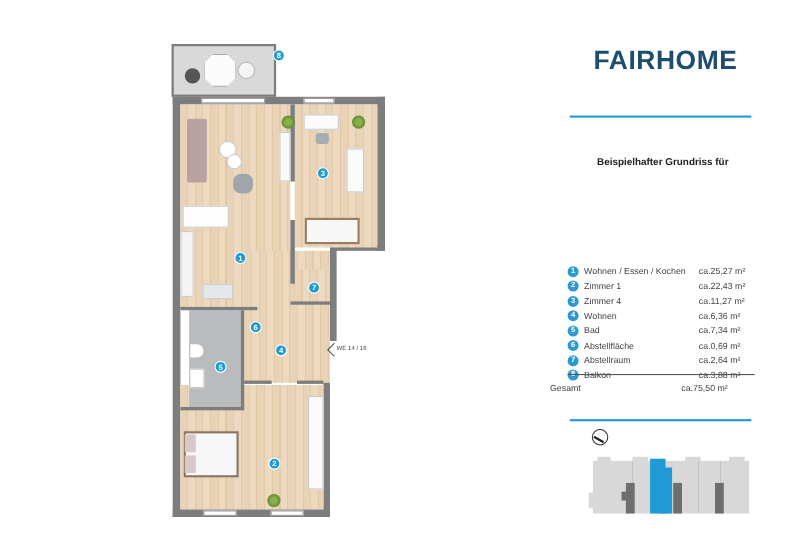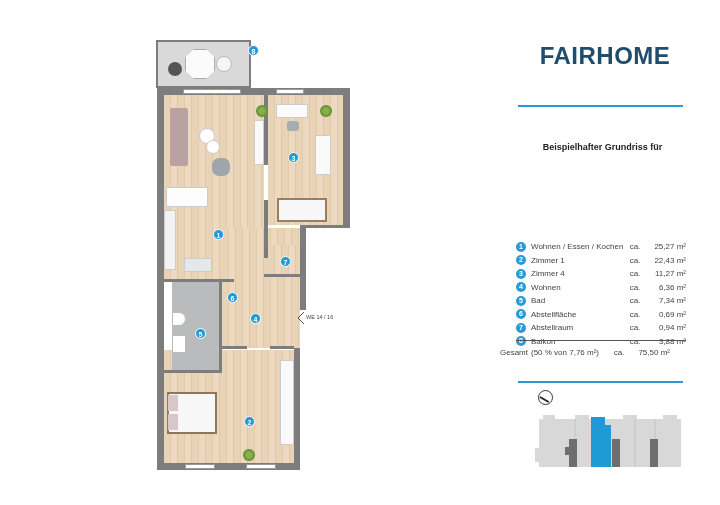--- a/index.html
+++ b/index.html
@@ -23,22 +23,22 @@
   .rule-blue { position: absolute; left: 518px; width: 165px; height: 2px; background: #2a9ad6; }
 
   .heading { position: absolute; left: 505px; top: 142px; width: 195px; text-align: center; }
   .heading .h1 { font-size: 9px; font-weight: bold; color: #222; }
   .heading .h2 { font-size: 9px; font-weight: bold; color: #2a9ad6; margin-top: 3px; }
 
   .rooms { position: absolute; left: 516px; top: 216px; width: 170px; margin-top: 24px; }
   .room-row { display: flex; align-items: center; height: 13.5px; font-size: 8px; color: #444; }
   .room-num { width: 10px; height: 10px; border-radius: 50%; background: #2a9ad6; color: #fff; font-size: 7px; font-weight: bold; text-align: center; line-height: 10px; margin-right: 5px; flex: none; }
   .room-name { flex: 1; }
-  .room-ca { width: 22px; text-align: center; }
-  .room-area { width: 40px; text-align: right; }
+  .room-ca { width: 22px; text-align: right; }
+  .room-area { width: 40px; text-align: left; }
   .room-note { font-size: 8px; color: #444; padding-left: 15px; height: 13px; }
   .rule-dark { position: absolute; left: 516px; top: 340px; width: 170px; height: 1px; background: #555; }
   .total { position: absolute; left: 500px; top: 348px; width: 170px; display: flex; font-size: 8px; color: #444; }
   .total .room-name { flex: 1; }
 
   .compass { position: absolute; left: 538px; top: 390px; width: 15px; height: 15px; border: 1px solid #333; border-radius: 50%; }
   .site { position: absolute; left: 535px; top: 415px; width: 150px; height: 52px; }
 </style>
 </head>
 <body>
@@ -162,29 +162,28 @@
   <div class="room-row">
       <span class="room-num">6</span>
       <span class="room-name">Abstellfläche</span>
       <span class="room-ca">ca.</span>
       <span class="room-area">0,69 m²</span>
     </div>
   <div class="room-row">
       <span class="room-num">7</span>
       <span class="room-name">Abstellraum</span>
       <span class="room-ca">ca.</span>
-      <span class="room-area">0,94 m²</span>
+      <span class="room-area">2,64 m²</span>
     </div>
   <div class="room-row">
       <span class="room-num">8</span>
       <span class="room-name">Balkon</span>
       <span class="room-ca">ca.</span>
       <span class="room-area">3,88 m²</span>
     </div>
-  <div class="room-note">(50 % von 7,76 m²)</div>
 </div>
 
 <div class="rule-dark"></div>
 <div class="total">
   <span class="room-name">Gesamt</span>
     <span class="room-ca">ca.</span>
     <span class="room-area">75,50 m²</span>
 </div>
 
 <div class="rule-blue" style="top:381px;"></div>

